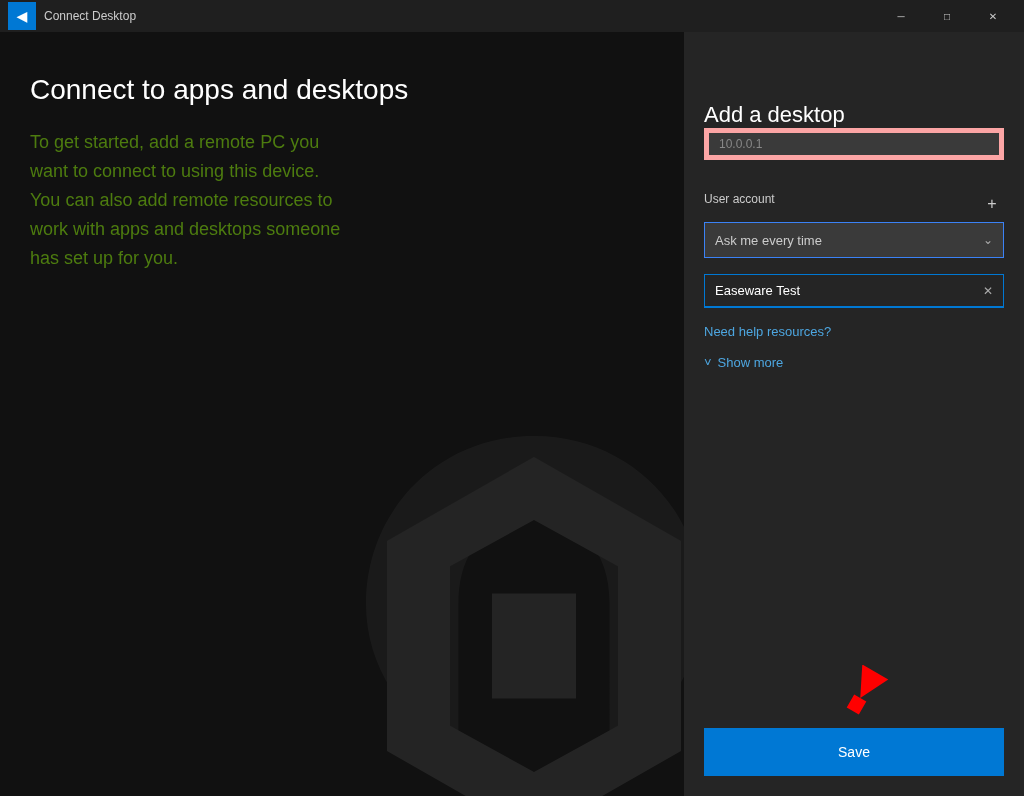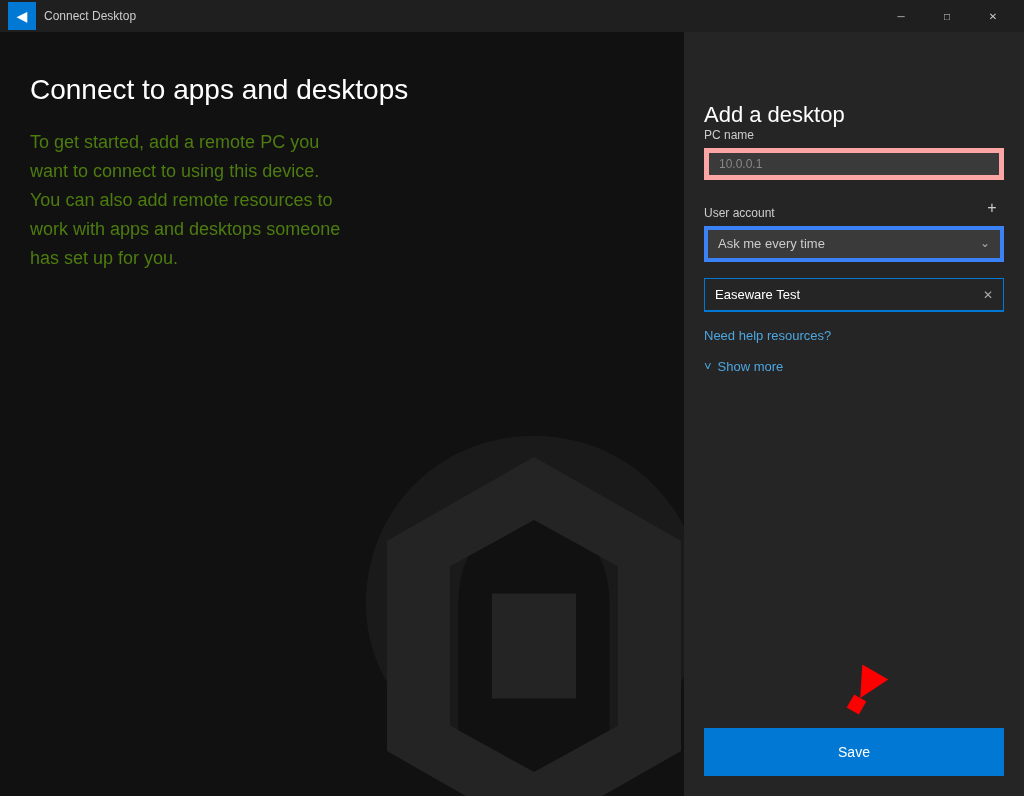--- a/index.html
+++ b/index.html
@@ -141,45 +141,46 @@
 
     .pc-name-input {
       background: #3a3a3a;
       border: 5px solid #fca5a5;
       color: #888888;
       font-size: 12px;
     }
 
     .user-account-row {
       display: flex;
-      align-items: flex-end;
+      align-items: flex-start;
       justify-content: space-between;
       margin-bottom: 6px;
+      margin-top: 16px;
     }
     .add-icon-btn {
       width: 24px;
       height: 24px;
       display: flex;
       align-items: center;
       justify-content: center;
       cursor: pointer;
       color: #cccccc;
       font-size: 16px;
     }
 
     .select-dropdown {
       width: 100%;
       background: #3a3a3a;
-      border: 4px solid #3b82f6;
+      border: 1px solid #3b82f6;
       color: #cccccc;
       padding: 6px 10px;
       font-size: 13px;
       height: 36px;
       display: flex;
-      align-items: flex-start;
+      align-items: center;
       justify-content: space-between;
       cursor: pointer;
       position: relative;
     }
     .chevron-icon { font-size: 12px; color: #aaaaaa; }
 
     .display-name-row {
       display: flex;
       align-items: center;
       gap: 6px;
@@ -283,21 +284,20 @@
 
     <h1>Connect to apps and desktops</h1>
     <p>To get started, add a remote PC you want to connect to using this device. You can also add remote resources to work with apps and desktops someone has set up for you.</p>
   </div>
 
   <div class="right-panel">
 
     <div class="panel-title">Add a desktop</div>
 
     <div class="form-section">
-      <label class="form-label">PC name</label>
       <input type="text" class="form-input pc-name-input" value="10.0.0.1" style="color: rgb(136, 136, 136); font-size: 12px;" placeholder="PC name or IP address">
     </div>
 
     <div class="form-section">
       <div class="user-account-row">
         <label class="form-label" style="margin-bottom:0;">User account</label>
         <div class="add-icon-btn">
           <span>+</span>
         </div>
       </div>

